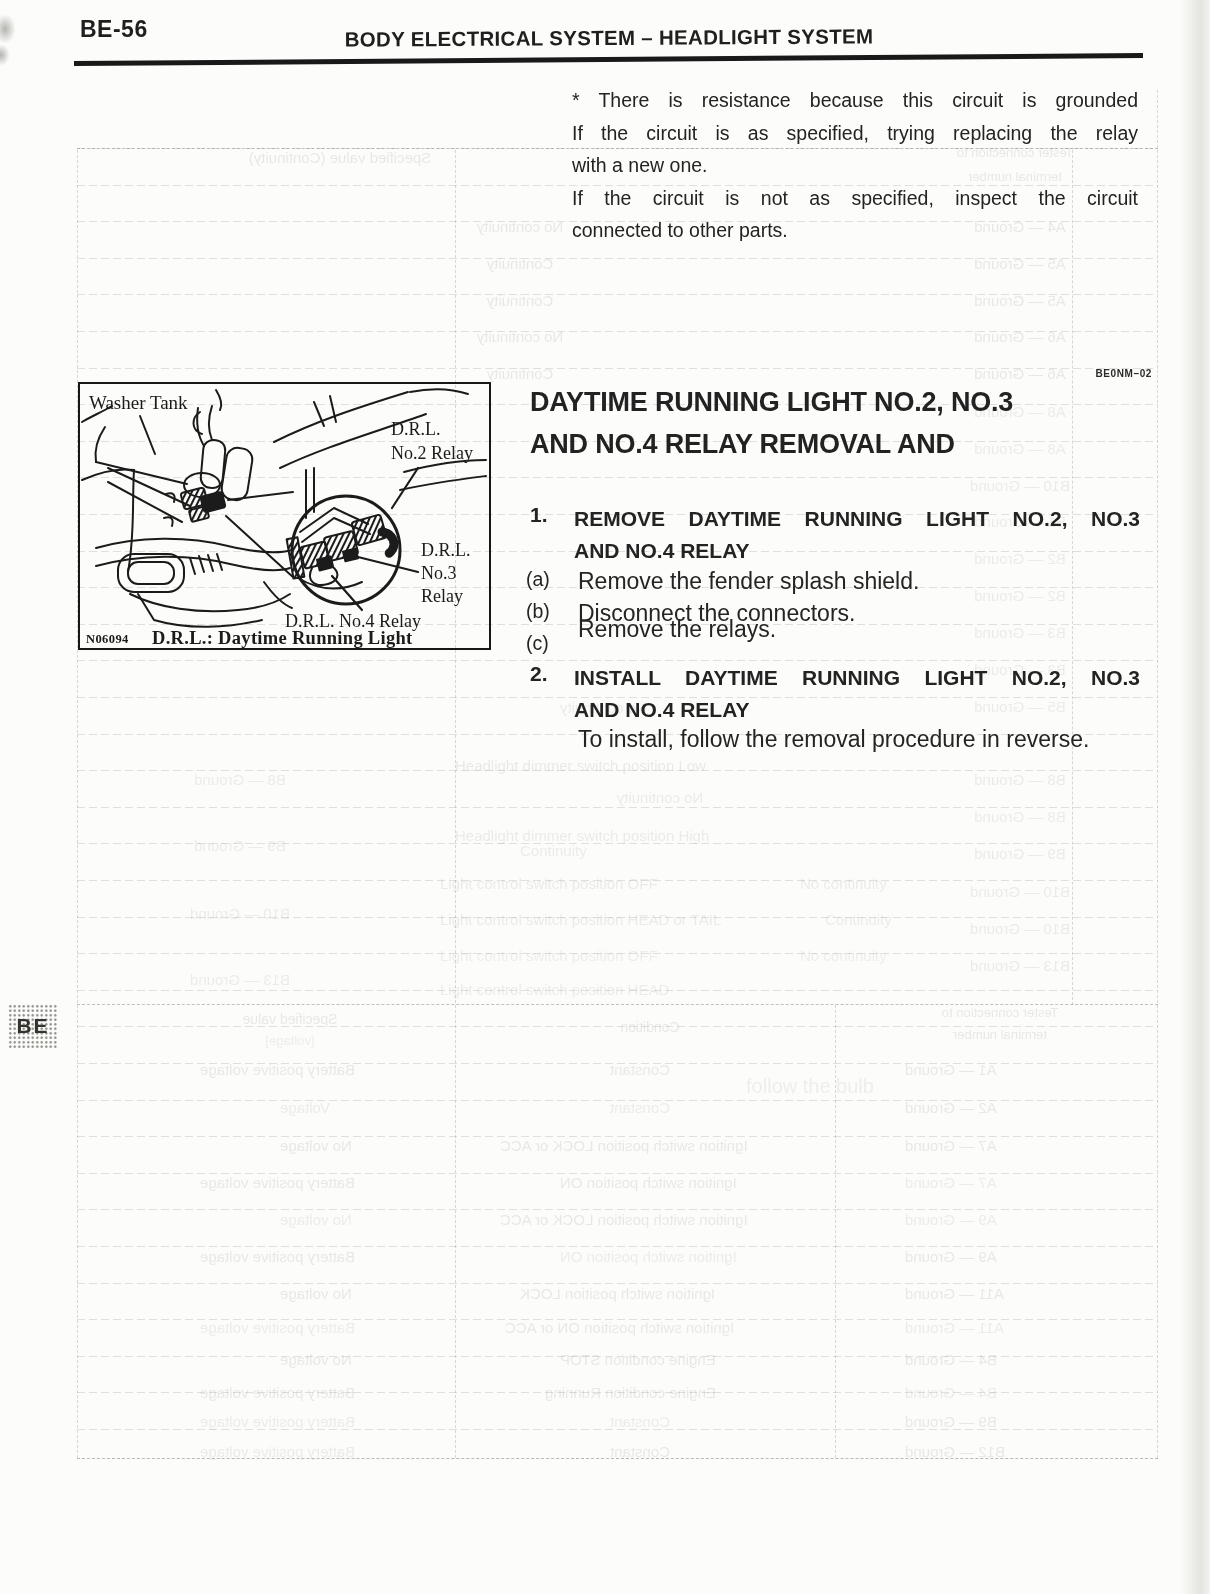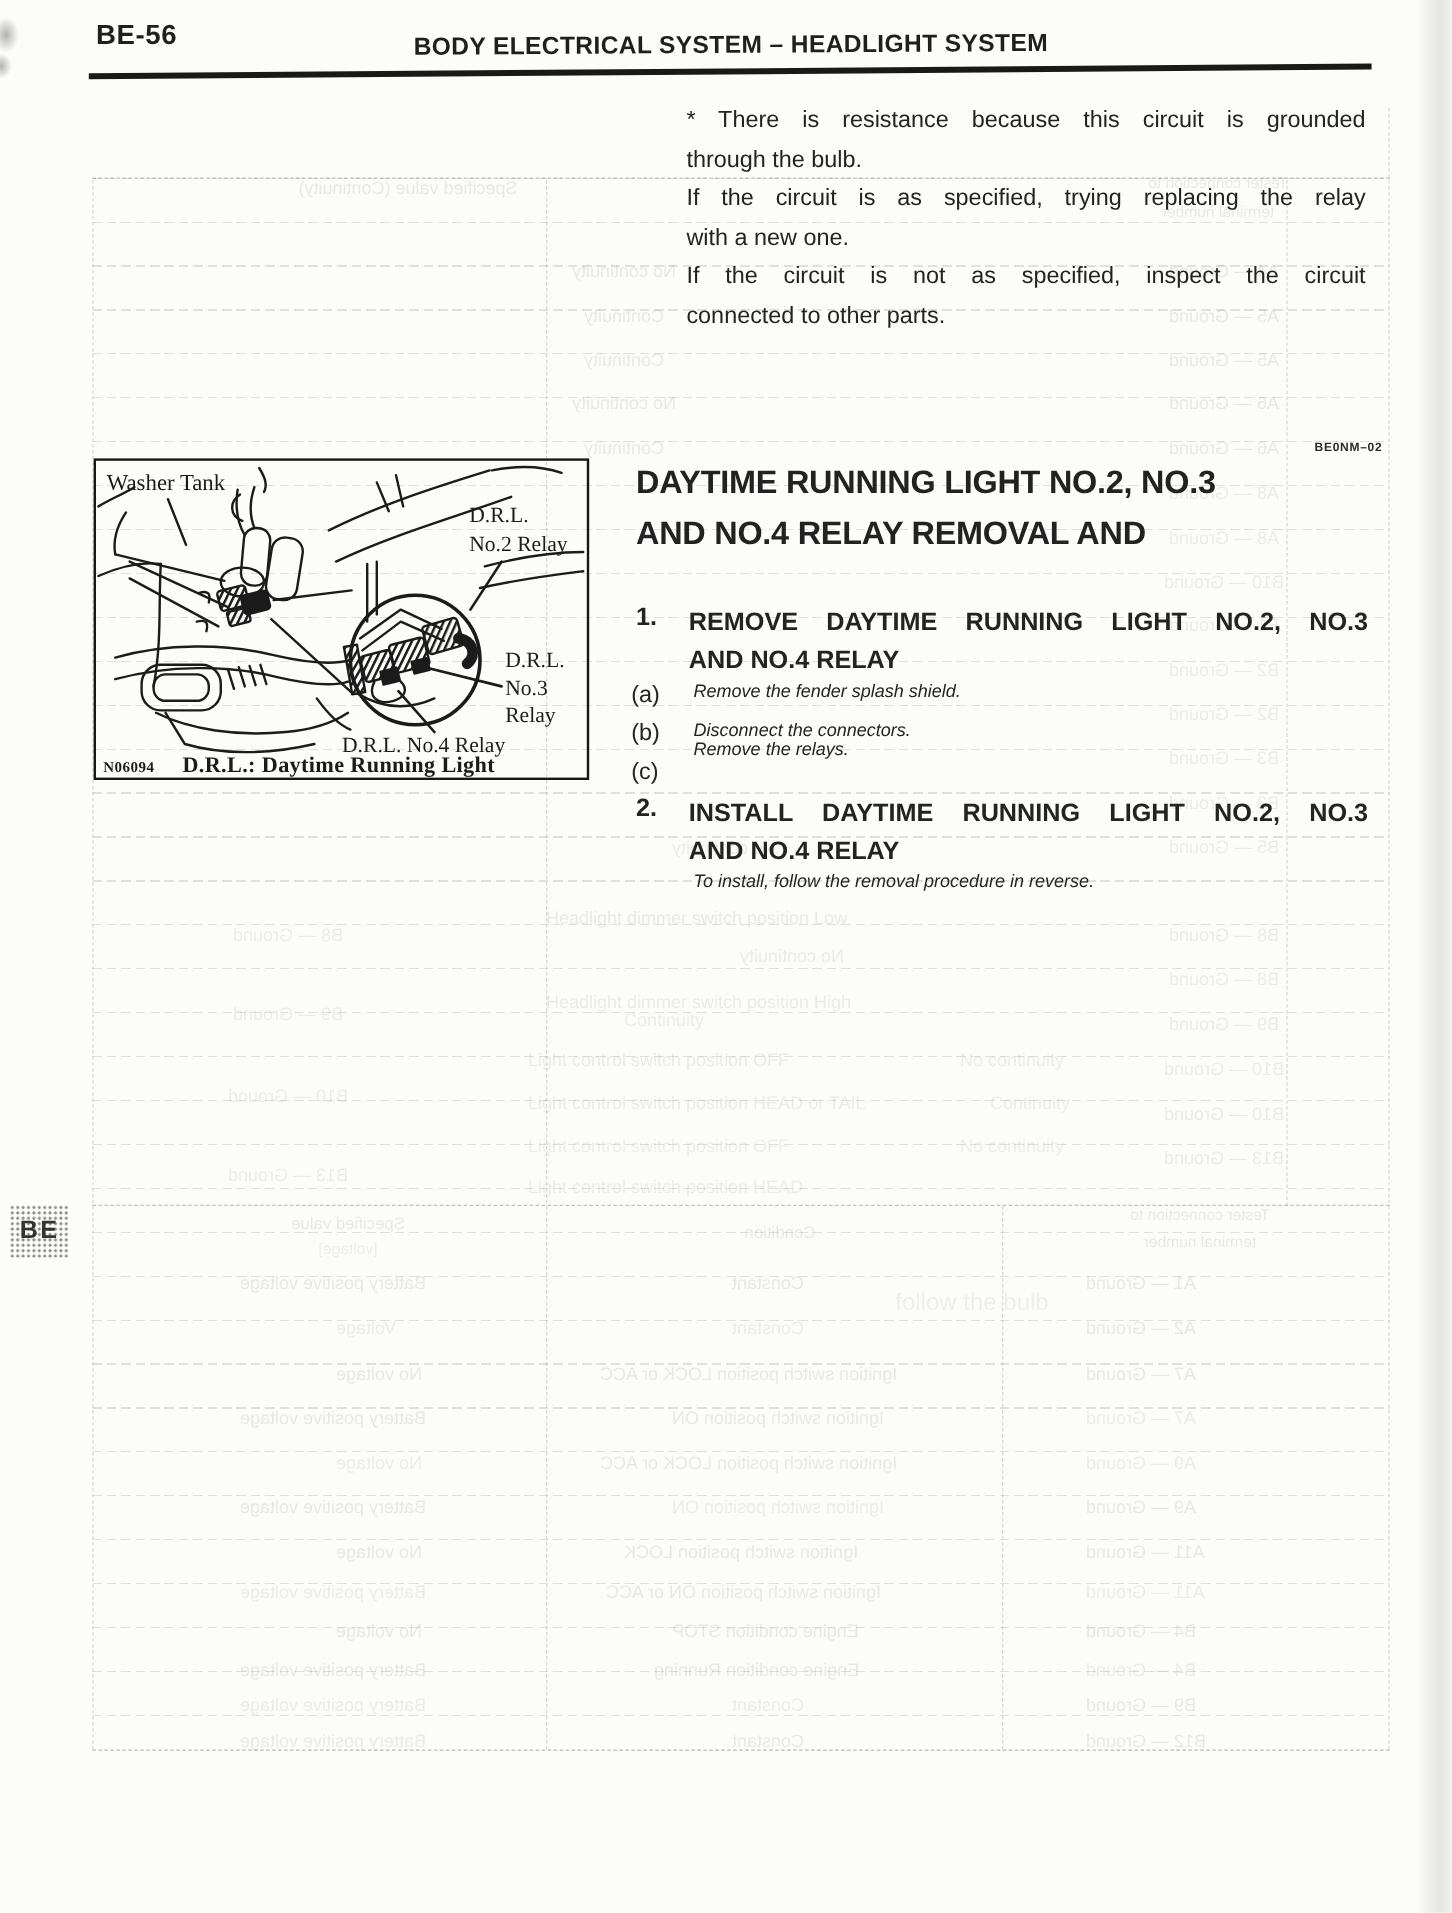--- a/index.html
+++ b/index.html
@@ -55,21 +55,21 @@
 
   .note-block { left:572px; top:84px; width:566px; font-size:19.5px; line-height:32.5px; color:#232323; }
   .jline { text-align:justify; text-align-last:justify; }
 
   .sec-code { left:1002px; top:368px; width:150px; text-align:right; font-size:10px; font-weight:bold; letter-spacing:0.6px; color:#2a2a2a; }
   .sec-title { left:530px; top:381px; width:620px; font-size:27px; font-weight:bold; line-height:42px; letter-spacing:-0.2px; color:#222; }
 
   .step-num { font-size:21px; font-weight:bold; color:#232323; }
   .step-title { width:566px; font-size:21px; font-weight:bold; line-height:32px; color:#232323; }
   .sub-label { font-size:19.5px; color:#242424; }
-  .sub-text  { font-size:15px; color:#242424;font-style:italic; }
+  .sub-text  { font-size:23px; color:#242424; }
 
   
   .figure {
     left:78px; top:382px; width:413px; height:268px;
     border:2.5px solid #171717; box-sizing:border-box;
   }
   .fig-label { position:absolute; color:#1b1b1b; line-height:1.26;font-family:Liberation Serif, serif; }
   .fig-washer { left:9px; top:7px; font-size:19px; }
   .fig-no2 { left:311px; top:33px; font-size:18px; line-height:24px; }
   .fig-no3 { left:341px; top:155px; font-size:18px; line-height:23px; }
@@ -192,21 +192,20 @@
 <div class="smudge" style="left:-8px; top:44px; width:18px; height:22px;"></div>
 
 <div id="content">
 
   <div class="abs page-num">BE-56</div>
   <div class="abs head-title">BODY ELECTRICAL SYSTEM – HEADLIGHT SYSTEM</div>
   <div class="abs head-rule"></div>
 
   <div class="abs note-block">
     <div class="jline">* There is resistance because this circuit is grounded</div>
-    <div>through the bulb.</div>
     <div class="jline">If the circuit is as specified, trying replacing the relay</div>
     <div>with a new one.</div>
     <div class="jline">If the circuit is not as specified, inspect the circuit</div>
     <div>connected to other parts.</div>
   </div>
 
   <div class="abs figure">
     <svg width="408" height="263" viewBox="0 0 408 263">
       <defs>
         <pattern id="h1" width="5" height="5" patternTransform="rotate(40)" patternUnits="userSpaceOnUse">

